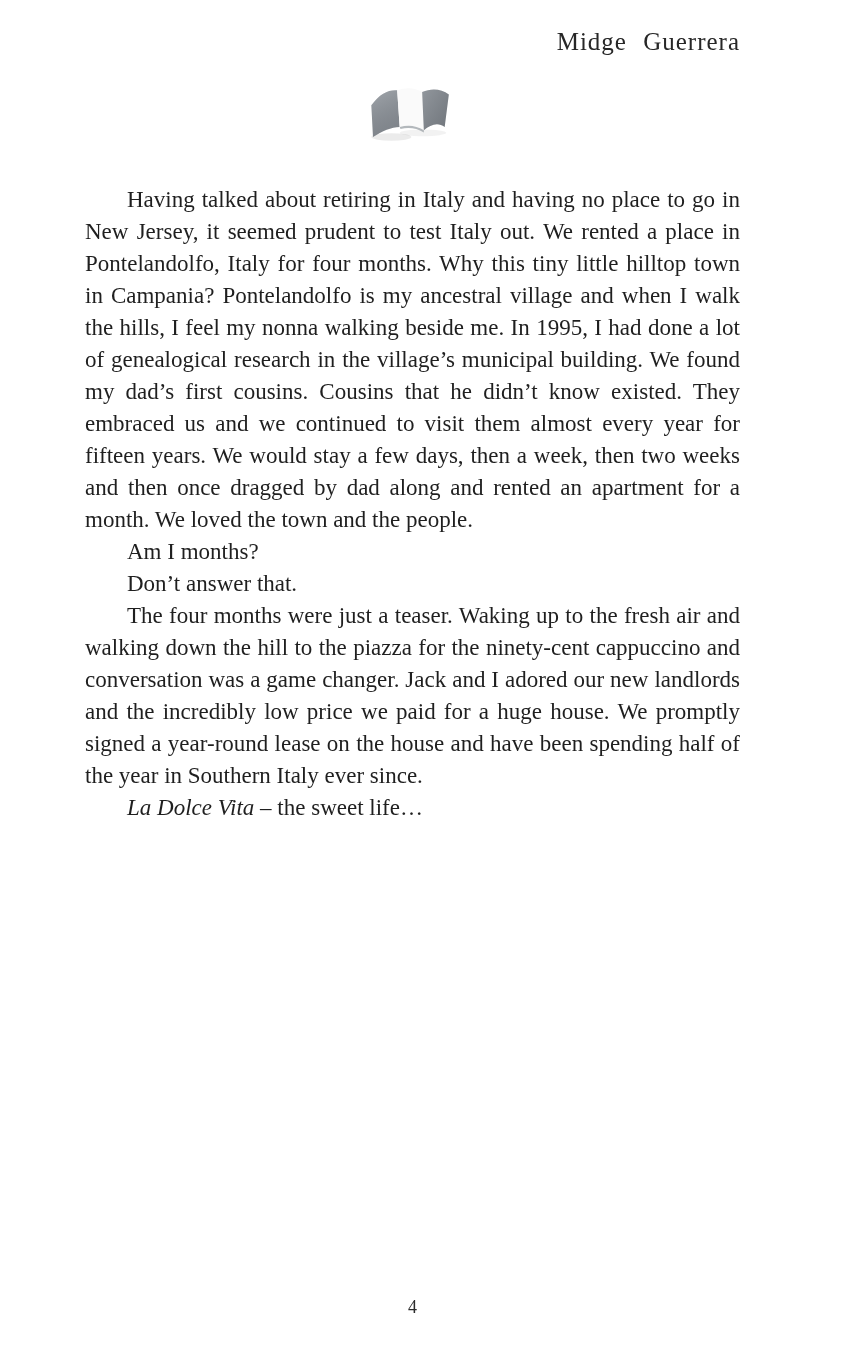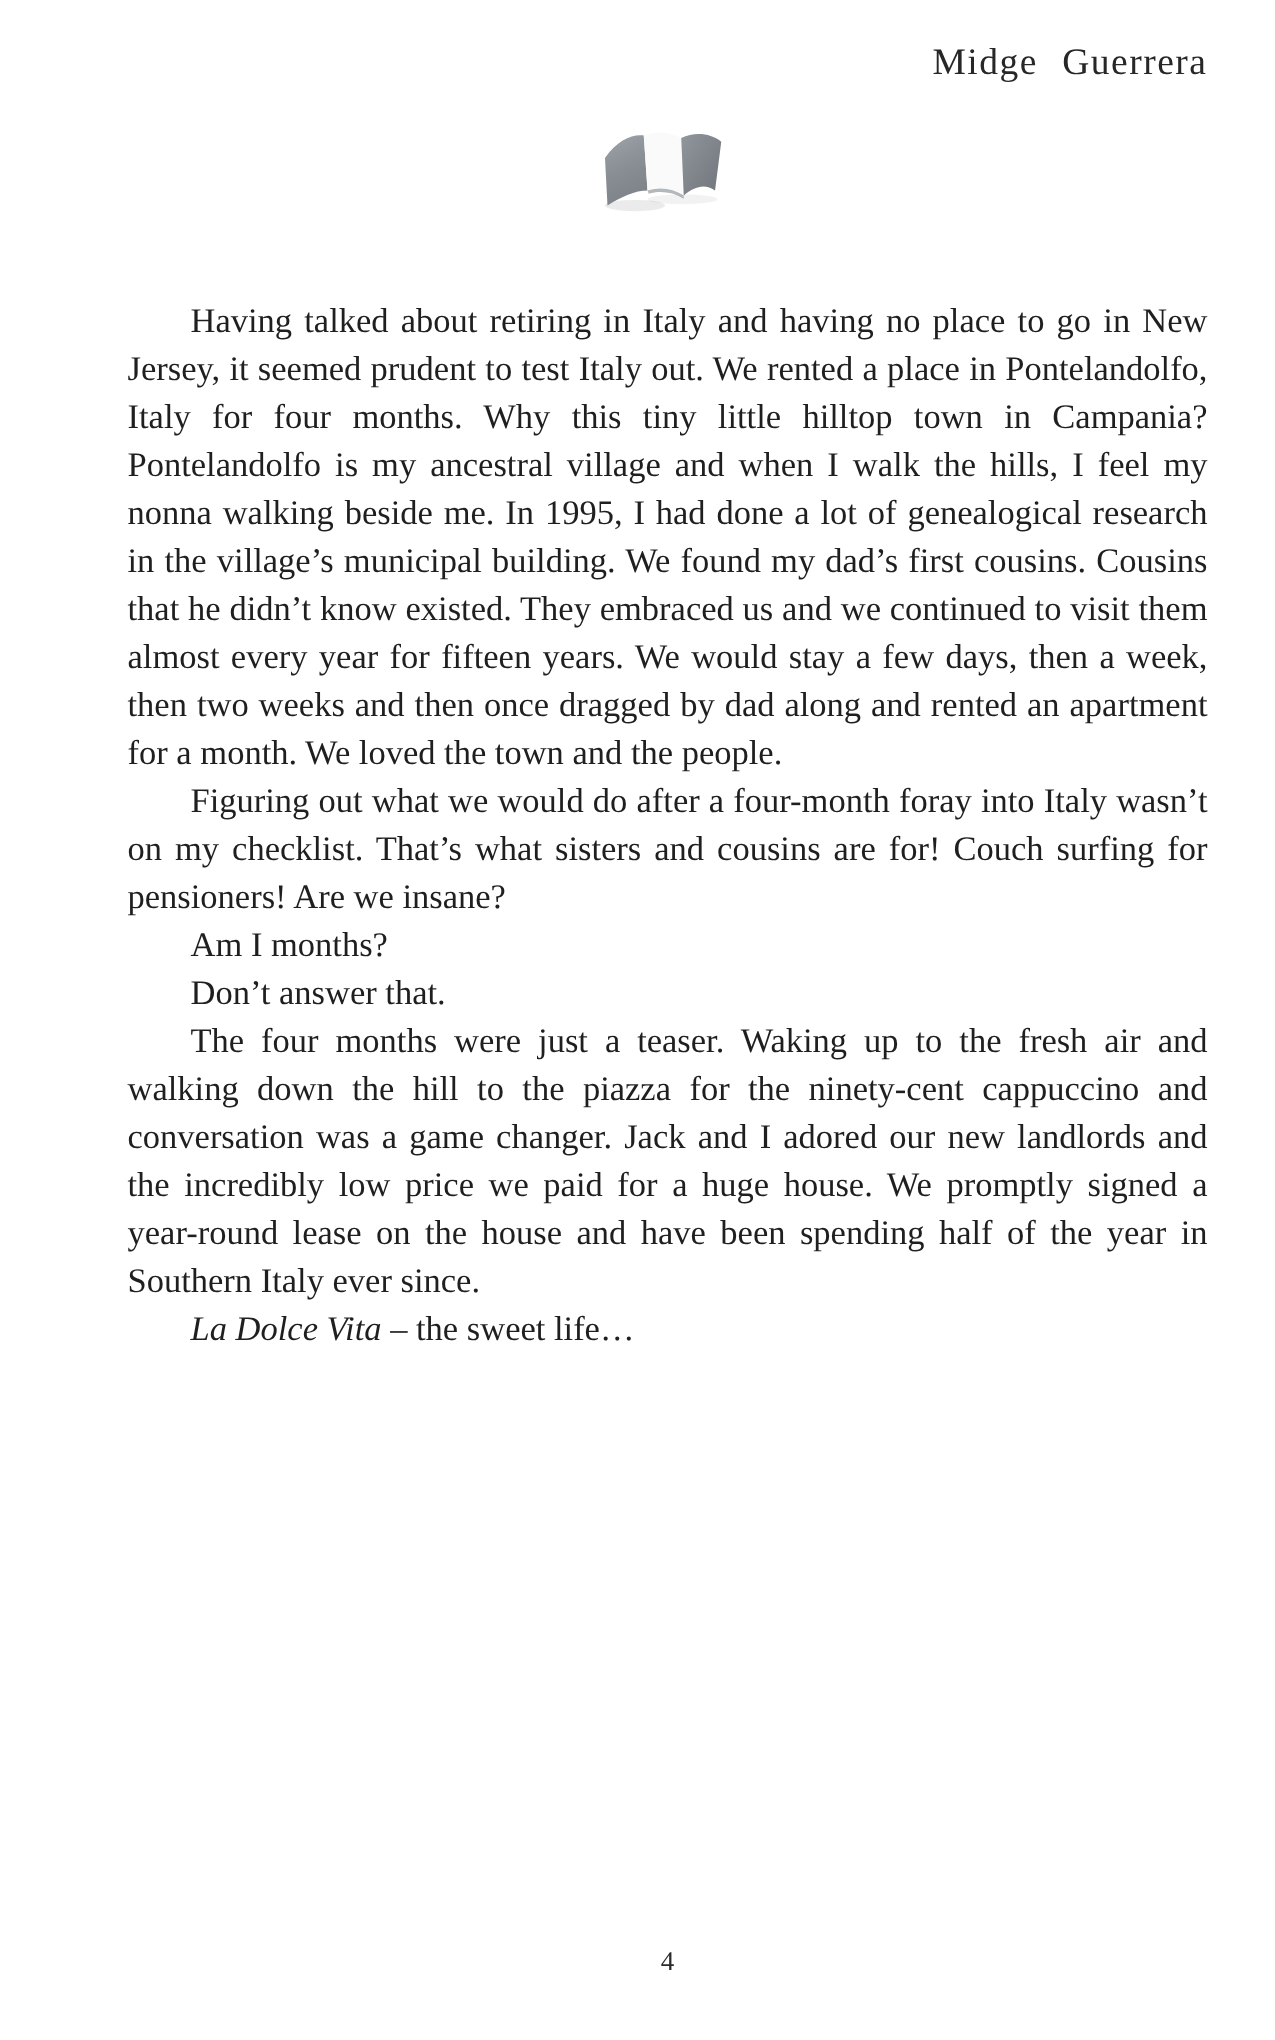--- a/index.html
+++ b/index.html
@@ -7,21 +7,21 @@
     padding: 0;
     background: #ffffff;
   }
   .page {
     position: relative;
     width: 850px;
     height: 1360px;
     margin: 0 auto;
     background: #ffffff;
     box-sizing: border-box;
-    padding: 28px 45px 42px 85px;
+    padding: 28px 110px 42px 85px;
     display: flex;
     flex-direction: column;
     font-family: "Liberation Serif", "DejaVu Serif", serif;
     color: #1f1f1f;
     overflow: hidden;
   }
   .running-header {
     text-align: right;
     font-size: 25px;
     letter-spacing: 1px;
@@ -31,21 +31,21 @@
   }
   .ornament-wrap {
     margin-top: 24px;
     text-align: center;
     height: 66px;
   }
   .ornament-wrap svg {
     display: inline-block;
   }
   .body-text {
-    margin-top: 52px;
+    margin-top: 38px;
   }
   .body-text p {
     margin: 0;
     font-size: 23px;
     line-height: 32px;
     text-align: justify;
     text-indent: 42px;
     color: #1f1f1f;
   }
   .body-text p em {
@@ -88,21 +88,20 @@
 
       <path opacity="0.75" d="M44,56 C54,53 64,54 73,60 L73,62.5 C64,57 54,56 45,58.5 Z" fill="#9aa0a6"></path>
 
       <path d="M71,14 C82,9 94,10 103,17 L98,56 C90,50 81,53 73,60 Z" fill="#80868d"></path>
       <path d="M71,14 C82,9 94,10 103,17 L98,56 C90,50 81,53 73,60 Z" fill="url(#shadeR)"></path>
     </svg>
   </div>
 
   <div class="body-text">
       <p><span>Having talked about retiring in Italy and having no place to go in New Jersey, it seemed prudent to test Italy out. We rented a place in Pontelandolfo, Italy for four months. Why this tiny little hilltop town in Campania? Pontelandolfo is my ancestral village and when I walk the hills, I feel my nonna walking beside me. In 1995, I had done a lot of genealogical research in the village’s municipal building. We found my dad’s first cousins. Cousins that he didn’t know existed. They embraced us and we continued to visit them almost every year for fifteen years. We would stay a few days, then a week, then two weeks and then once dragged by dad along and rented an apartment for a month. We loved the town and the people.</span></p>
-      <p><span>Figuring out what we would do after a four-month foray into Italy wasn’t on my checklist. That’s what sisters and cousins are for! Couch surfing for pensioners! Are we insane?</span></p>
       <p><span>Am I months?</span></p>
       <p><span>Don’t answer that.</span></p>
       <p><span>The four months were just a teaser. Waking up to the fresh air and walking down the hill to the piazza for the ninety-cent cappuccino and conversation was a game changer. Jack and I adored our new landlords and the incredibly low price we paid for a huge house. We promptly signed a year-round lease on the house and have been spending half of  the year in Southern Italy ever since.</span></p>
       <p><em>La Dolce Vita</em><span> – the sweet life…</span></p>
     </div>
 
   <div class="page-footer">4</div>
 
 </div>
 

